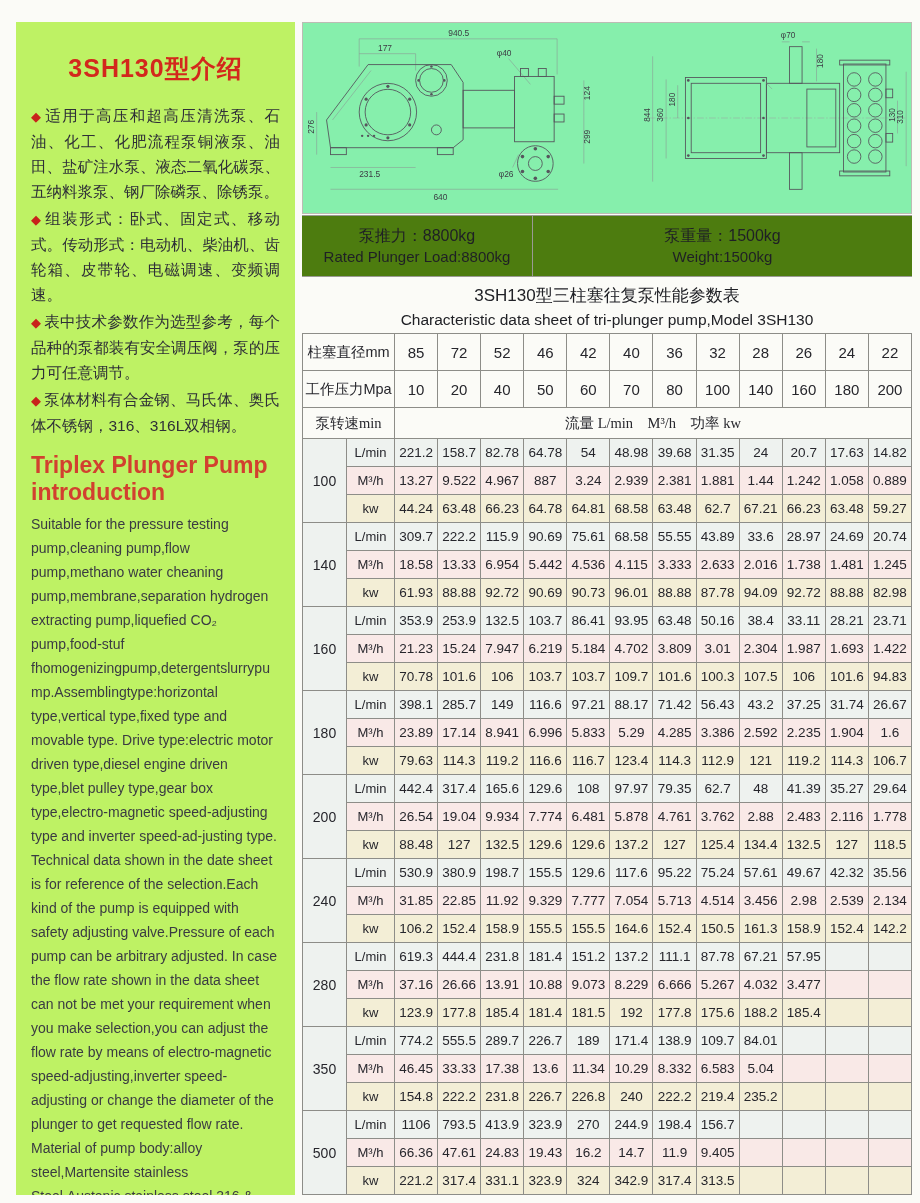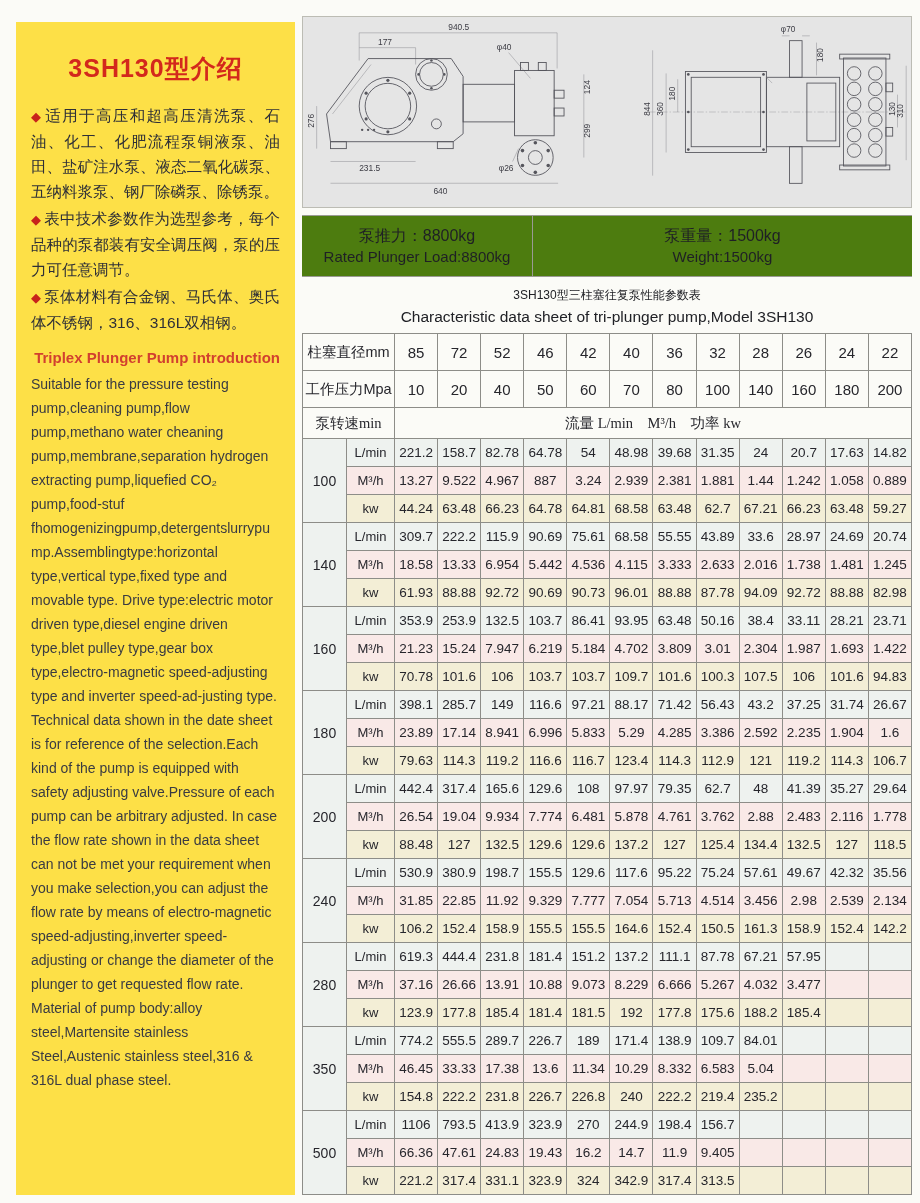--- a/index.html
+++ b/index.html
@@ -1,49 +1,49 @@
 <!DOCTYPE html>
 <html><head>
 <meta charset="utf-8">
 <style>
   html,body{margin:0;padding:0;background:#e9e9e9;}
   .page{position:relative;width:920px;height:1203px;background:#fbfbf7;overflow:hidden;
         font-family:"Liberation Sans","DejaVu Sans",sans-serif;color:#2c2d34;}
   
   .sidebar{position:absolute;left:16px;top:22px;width:279px;height:1173px;
-           background:#fde047;box-sizing:border-box;padding:30px 15px 10px 15px;overflow:hidden;}
+           background:#bef264;box-sizing:border-box;padding:30px 15px 10px 15px;overflow:hidden;}
   .sidebar h1{margin:0 0 18px 0;text-align:center;font-size:25px;font-weight:bold;
               color:#d3281c;letter-spacing:1px;}
   .cn-para{margin:0 0 2px 0;font-size:15.5px;line-height:25px;color:#2e2f37;text-align:justify;}
   .bullet{color:#c8231b;font-size:13px;margin-right:3px;}
-  .en-title{margin:14px 0 6px 0;font-size:15px;font-weight:bold;color:#d2402f;text-align:right;}
+  .en-title{margin:14px 0 6px 0;font-size:23px;font-weight:bold;color:#d2402f;}
   .en-text{margin:0;font-size:14px;line-height:24px;color:#3a3b42;word-break:break-word;text-align:left;}
   
-  .drawings{position:absolute;left:302px;top:16px;width:610px;height:192px;
-            border:1px solid #bcbcb4;background:#e5e5e5;box-sizing:border-box;
+  .drawings{position:absolute;left:302px;top:22px;width:610px;height:192px;
+            border:1px solid #bcbcb4;background:#86efac;box-sizing:border-box;
             display:flex;align-items:center;justify-content:space-between;}
   .drawings svg{display:block;}
   .dline{stroke:#55555c;stroke-width:0.9;fill:none;}
   .dthin{stroke:#8a8a90;stroke-width:0.5;fill:none;}
   .dcl{stroke:#9a9aa0;stroke-width:0.5;fill:none;stroke-dasharray:7 2 1.5 2;}
   .dim{font-size:8.5px;fill:#3c3c44;}
   .ddot{fill:#55555c;stroke:none;}
   
   .specs{position:absolute;left:302px;top:215px;width:610px;height:62px;display:flex;
          background:#4d7c0f;border-top:1px solid #9a9a94;border-bottom:1px solid #9a9a94;box-sizing:border-box;}
   .spec-box{display:flex;flex-direction:column;justify-content:center;align-items:center;
             border-right:1px solid #9a9a94;box-sizing:border-box;}
   .spec-box:last-child{border-right:none;}
   .spec-box.b1{width:231px}.spec-box.b2{width:199px}.spec-box.b3{flex:1}
   .spec-cn{font-size:16px;color:#1f2025;line-height:22px;}
   .spec-en{font-size:15px;color:#1f2025;line-height:20px;}
   
   .table-title{position:absolute;left:302px;top:279px;width:610px;height:54px;
                display:flex;flex-direction:column;justify-content:center;align-items:center;}
-  .tt-cn{font-size:12px;color:#202126;margin-bottom:4px;}
+  .tt-cn{font-size:17px;color:#202126;margin-bottom:4px;}
   .tt-en{font-size:15.5px;color:#202126;}
   
   table.pump{position:absolute;left:302px;top:333px;width:610px;border-collapse:collapse;
              table-layout:fixed;background:#fbfbf7;}
   .pump th,.pump td{border:1px solid #8d8d88;padding:0;text-align:center;vertical-align:middle;
                     font-weight:normal;color:#26262c;overflow:hidden;white-space:nowrap;}
   .pump tr.hrow{height:37px;padding-left:32px;}
   .pump tr.mrow{height:31px;font-family:Liberation Serif, serif;}
   .pump tbody tr{height:28px;}
   .pump th.cnlab{font-size:14.5px;}
@@ -57,20 +57,21 @@
 </style>
 </head>
 <body>
 
 <div class="page">
 
   <aside class="sidebar">
     <h1>3SH130型介绍</h1>
 
     <p class="cn-para"><span class="bullet">◆</span><span>适用于高压和超高压清洗泵、石油、化工、化肥流程泵铜液泵、油田、盐矿注水泵、液态二氧化碳泵、五纳料浆泵、钢厂除磷泵、除锈泵。</span></p>
+    <p class="cn-para"><span class="bullet">◆</span><span>组装形式：卧式、固定式、移动式。传动形式：电动机、柴油机、齿轮箱、皮带轮、电磁调速、变频调速。</span></p>
     <p class="cn-para"><span class="bullet">◆</span><span>表中技术参数作为选型参考，每个品种的泵都装有安全调压阀，泵的压力可任意调节。</span></p>
     <p class="cn-para"><span class="bullet">◆</span><span>泵体材料有合金钢、马氏体、奥氏体不锈钢，316、316L双相钢。</span></p>
 
     <h2 class="en-title">Triplex Plunger Pump introduction</h2>
     <p class="en-text">Suitable for the pressure testing pump,cleaning pump,flow pump,methano water cheaning pump,membrane,separation hydrogen extracting pump,liquefied CO₂ pump,food-stuf fhomogenizingpump,detergentslurrypump.Assemblingtype:horizontal type,vertical type,fixed type and movable type. Drive type:electric motor driven type,diesel engine driven type,blet pulley type,gear box type,electro-magnetic speed-adjusting type and inverter speed-ad-justing type. Technical data shown in the date sheet is for reference of the selection.Each kind of the pump is equipped with safety adjusting valve.Pressure of each pump can be arbitrary adjusted. In case the flow rate shown in the data sheet can not be met your requirement when you make selection,you can adjust the flow rate by means of electro-magnetic speed-adjusting,inverter speed-adjusting or change the diameter of the plunger to get requested flow rate.  Material of pump body:alloy steel,Martensite stainless Steel,Austenic stainless steel,316 &amp; 316L dual phase steel.</p>
   </aside>
 
   <section class="drawings">
 
     <svg viewBox="0 0 340 192" width="340" height="190">

